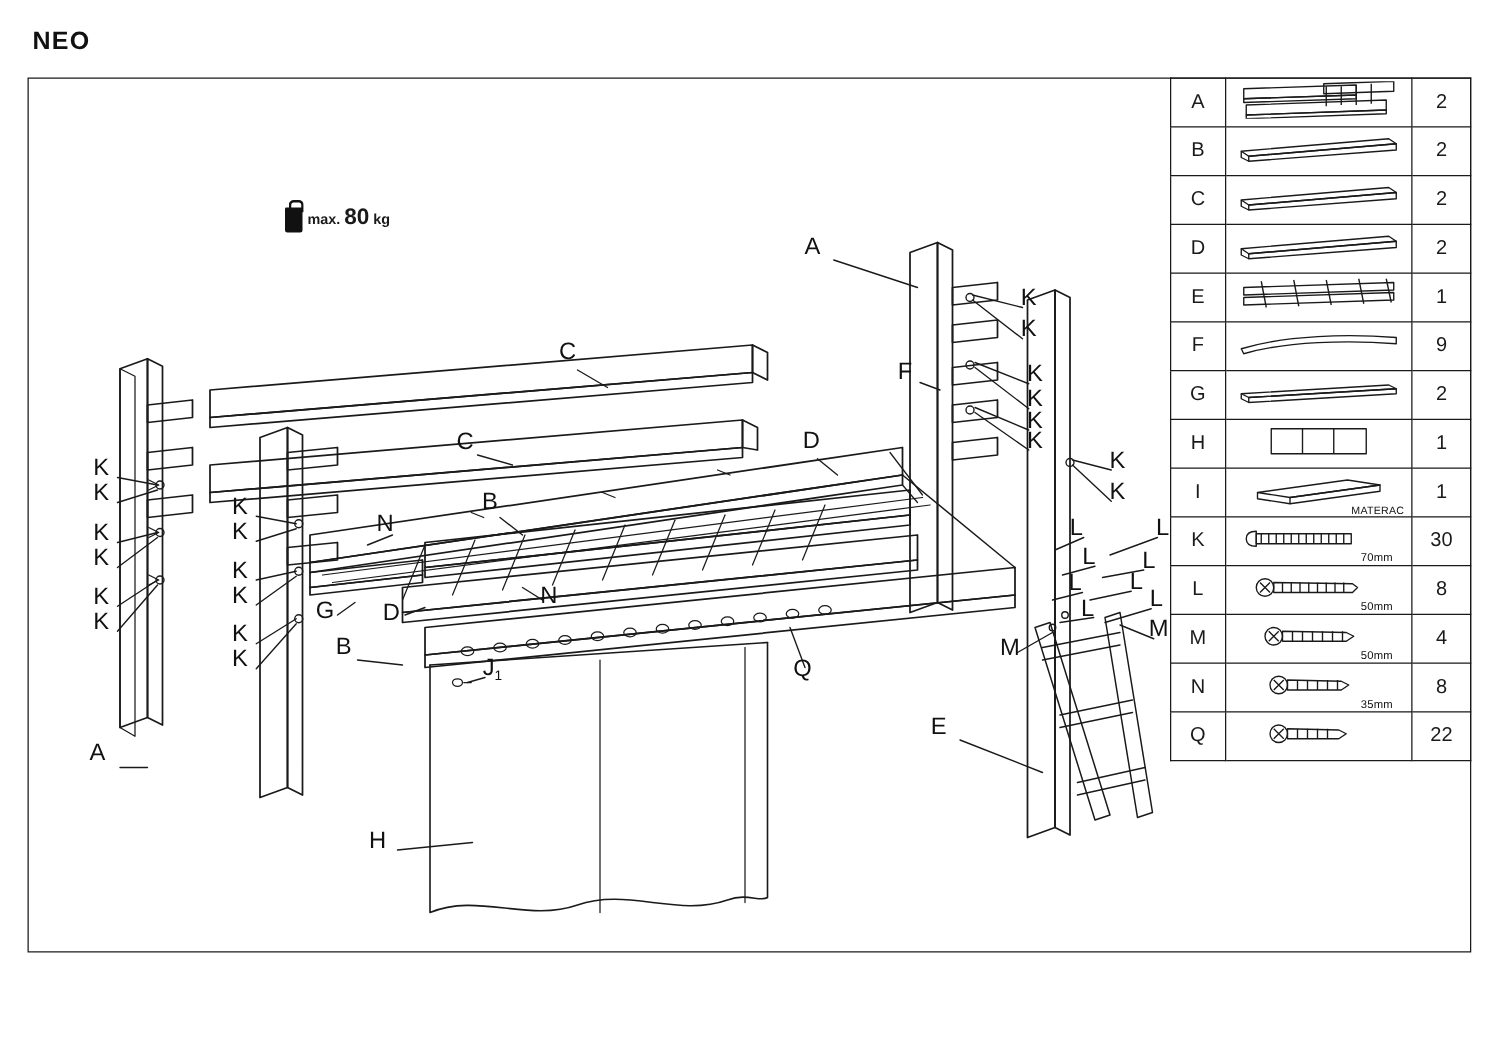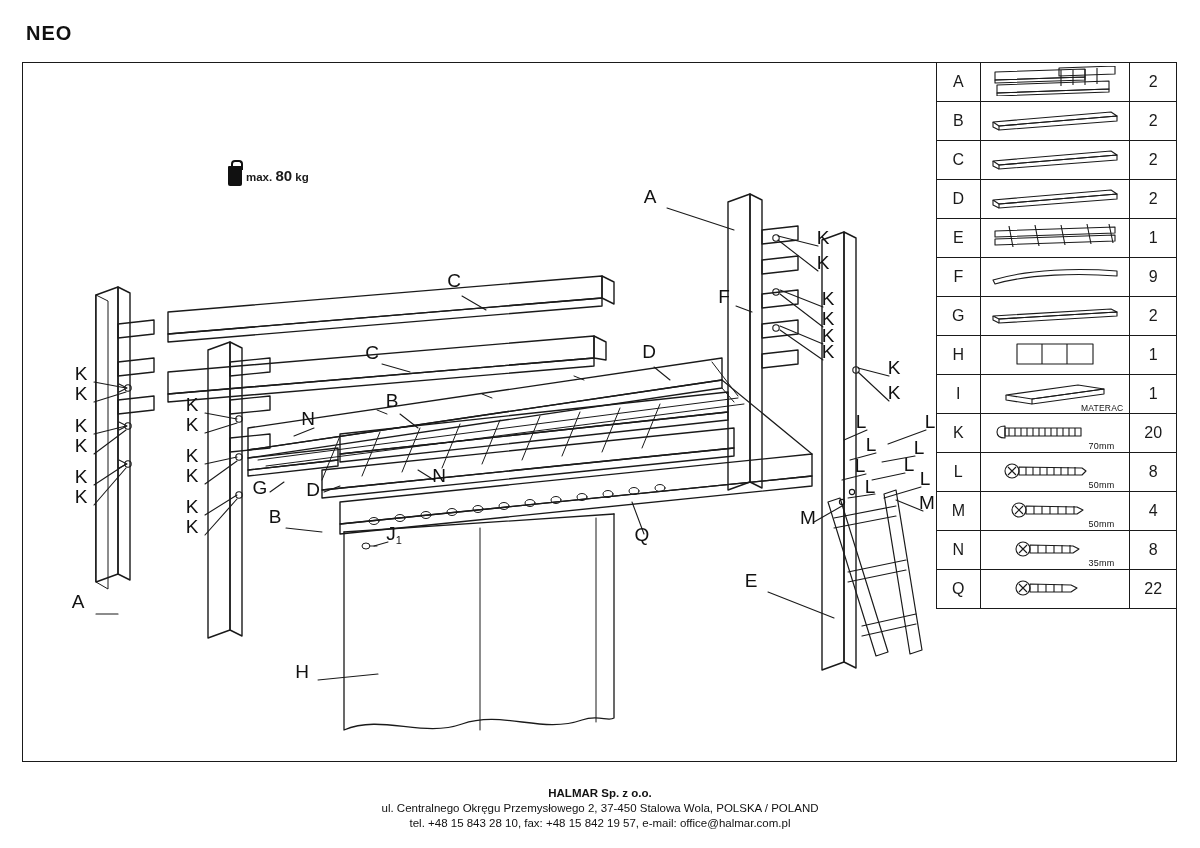--- a/index.html
+++ b/index.html
@@ -133,21 +133,21 @@
     border-bottom: none;
     border-radius: 4px 4px 0 0;
     background: transparent;
   }
   .load-badge .txt {
     font-size: 11.5px;
     font-weight: 700;
     padding-bottom: 2px;
     white-space: nowrap;
   }
-  .load-badge .txt .big { font-size: 15px; }
+  .load-badge .txt .big { font-size: 18px; }
 </style>
 </head>
 <body>
 
 <div id="page">
 
   <div class="doc-title">NEO</div>
 
   <div class="frame"></div>
 
@@ -576,21 +576,21 @@
               <span><svg width="128" height="18" viewBox="0 0 128 18" xmlns="http://www.w3.org/2000/svg">
                   <g fill="none" stroke="#1a1a1a" stroke-width="1.1" stroke-linejoin="round">
                     <path d="M14 3 C8 3 6 6 6 9 C6 12 8 15 14 15 Z"></path>
                     <rect x="14" y="5" width="76" height="8"></rect>
                     <path d="M18 5 L18 13 M24 5 L24 13 M30 5 L30 13 M36 5 L36 13 M42 5 L42 13 M48 5 L48 13 M54 5 L54 13 M60 5 L60 13 M66 5 L66 13 M72 5 L72 13 M78 5 L78 13 M84 5 L84 13"></path>
                   </g>
                 </svg></span>
               <span class="icon-note">70mm</span>
             </div>
           </td>
-          <td class="col-qty">20</td>
+          <td class="col-qty">30</td>
         </tr>
         <tr>
           <td class="col-letter">L</td>
           <td class="col-icon">
             <div class="icon-cell-inner">
               <span><svg width="110" height="18" viewBox="0 0 110 18" xmlns="http://www.w3.org/2000/svg">
                   <g fill="none" stroke="#1a1a1a" stroke-width="1.1" stroke-linejoin="round">
                     <circle cx="12" cy="9" r="7"></circle>
                     <path d="M8 5 L16 13 M16 5 L8 13"></path>
                     <path d="M19 5 L82 6 L86 9 L82 13 L19 13 Z"></path>
@@ -648,19 +648,14 @@
                     <path d="M27 5 L27 13 M35 5 L35 13 M43 5 L43 13 M51 5 L51 13"></path>
                   </g>
                 </svg></span>
             </div>
           </td>
           <td class="col-qty">22</td>
         </tr>
       </tbody>
   </table>
 
-  <div class="footer">
-    <div class="line1">HALMAR Sp. z o.o.</div>
-    <div>ul. Centralnego Okręgu Przemysłowego 2, 37-450 Stalowa Wola, POLSKA / POLAND</div>
-    <div>tel. +48 15 843 28 10, fax: +48 15 842 19 57, e-mail: office@halmar.com.pl</div>
-  </div>
 
 </div>
 
 </body></html>

